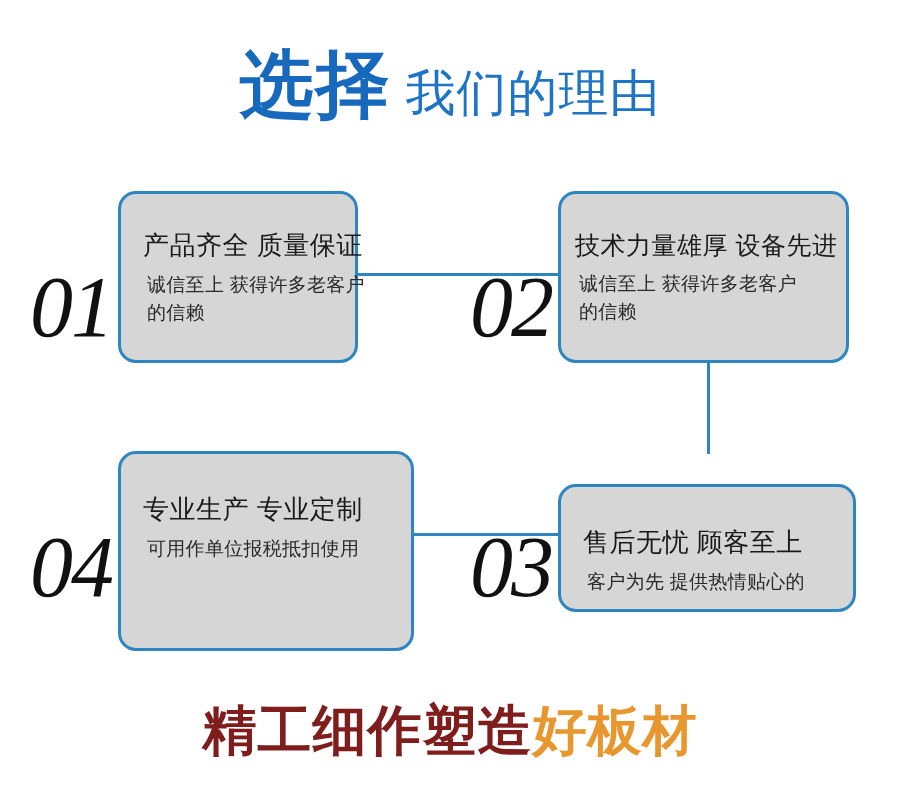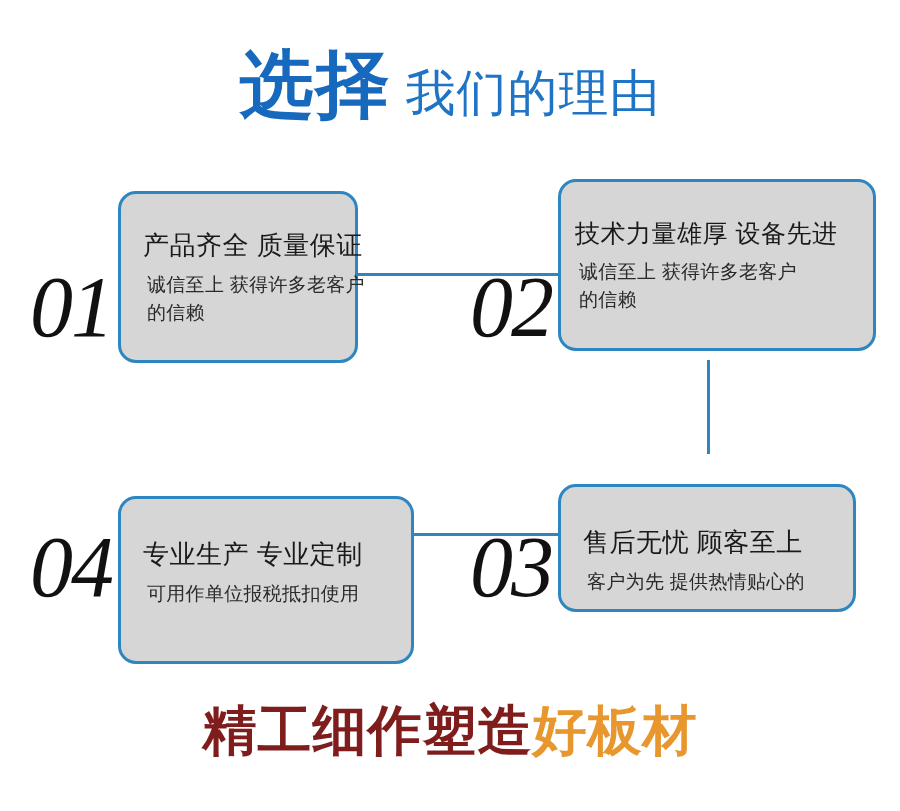--- a/index.html
+++ b/index.html
@@ -73,22 +73,22 @@
   .card {
     position: absolute;
     background: #D6D6D6;
     border: 3px solid #2E86C1;
     border-radius: 18px;
     box-sizing: border-box;
     z-index: 2;
     padding: 0 14px 0 22px;
   }
   .card-1 { left: 118px; top: 191px; width: 240px; height: 172px; }
-  .card-2 { left: 558px; top: 179px; width: 318px; height: 172px; padding-left: 14px; }
-  .card-4 { left: 118px; top: 451px; width: 296px; height: 168px; margin-top: 45px; }
+  .card-2 { left: 558px; top: 191px; width: 291px; height: 172px; padding-left: 14px; }
+  .card-4 { left: 118px; top: 451px; width: 296px; height: 200px; }
   .card-3 { left: 558px; top: 475px; width: 298px; height: 128px; margin-top: 9px; }
 
   .card-title {
     font-size: 26px;
     font-weight: normal;
     color: #1a1a1a;
     line-height: 1.2;
     margin-top: 36px;
     margin-bottom: 10px;
     letter-spacing: 0.5px;

